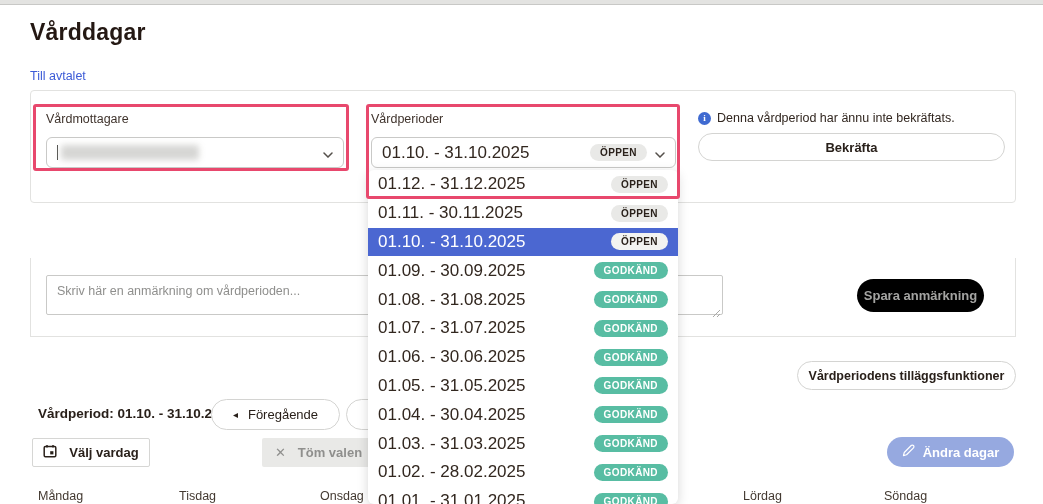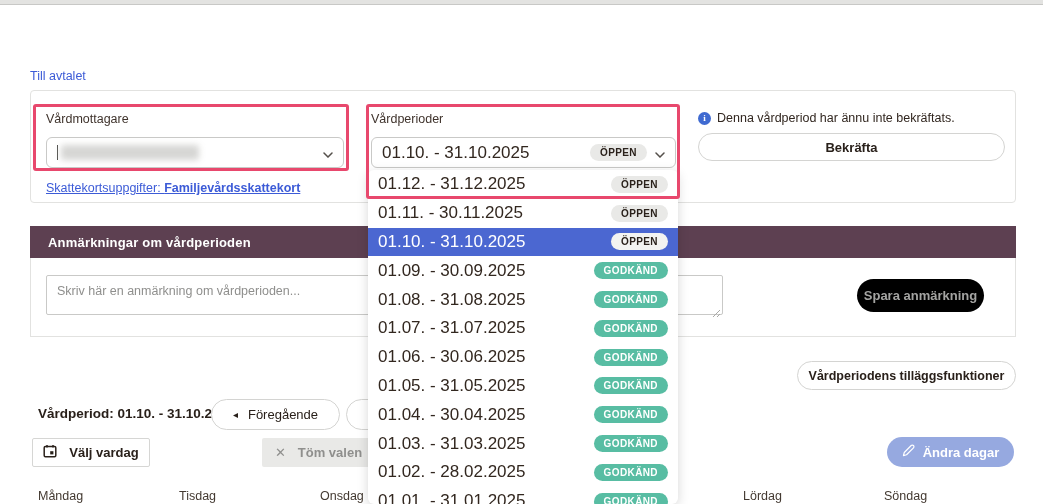--- a/index.html
+++ b/index.html
@@ -94,56 +94,53 @@
   .annot-1 { left:33px;  top:104px; width:316px; height:67px; }
   .annot-2 { left:366px; top:104px; width:314px; height:95px; }
 </style>
 </head>
 <body>
 
 <div class="stage">
 
   <div class="top-strip"></div>
 
+  <div class="page-title">Vårddagar</div>
   <a class="back-link">Till avtalet</a>
 
   <div class="card card-top"></div>
 
   <div class="field-label" style="left:46px; top:112px;">Vårdmottagare</div>
   <div class="select" style="left:46px; top:137px; width:298px;">
     <span class="caret-line"></span>
     <span class="redacted"></span>
     <span class="chev">
       <svg width="10" height="6" viewBox="0 0 10 6">
           <polyline points="1,1 5,5 9,1" fill="none" stroke="#55504b" stroke-width="1.5" stroke-linecap="round"></polyline>
         </svg>
     </span>
   </div>
-  <a class="tax-link"><span>Skattekortsuppgifter: </span><b>Familjevårdsskattekort</b></a>
 
   <div class="field-label" style="left:371px; top:112px;">Vårdperioder</div>
   <div class="select" style="left:371px; top:137px; width:305px;">
     <span class="sel-date">01.10. - 31.10.2025</span>
     <span class="badge badge-open" style="margin-left:auto;">ÖPPEN</span>
     <span class="chev" style="margin-left:8px;">
       <svg width="10" height="6" viewBox="0 0 10 6">
           <polyline points="1,1 5,5 9,1" fill="none" stroke="#55504b" stroke-width="1.5" stroke-linecap="round"></polyline>
         </svg>
     </span>
   </div>
 
   <div class="info-row">
     <span class="info-icon">i</span>
     <span class="info-text">Denna vårdperiod har ännu inte bekräftats.</span>
   </div>
   <button class="pill-btn confirm-btn">Bekräfta</button>
 
-  <div class="remarks-header">
-    <span>Anmärkningar om vårdperioden</span>
-  </div>
   <div class="remarks-body"></div>
   <textarea class="remark-input" placeholder="Skriv här en anmärkning om vårdperioden..." style=""></textarea>
   <span class="resize-grip">
     <svg width="9" height="9" viewBox="0 0 9 9">
         <path d="M8 1 L1 8 M8 5 L5 8" stroke="#a9a9a7" stroke-width="1" fill="none"></path>
       </svg>
   </span>
   <button class="save-btn">Spara anmärkning</button>
 
   <button class="pill-btn extras-btn">Vårdperiodens tilläggsfunktioner</button>

